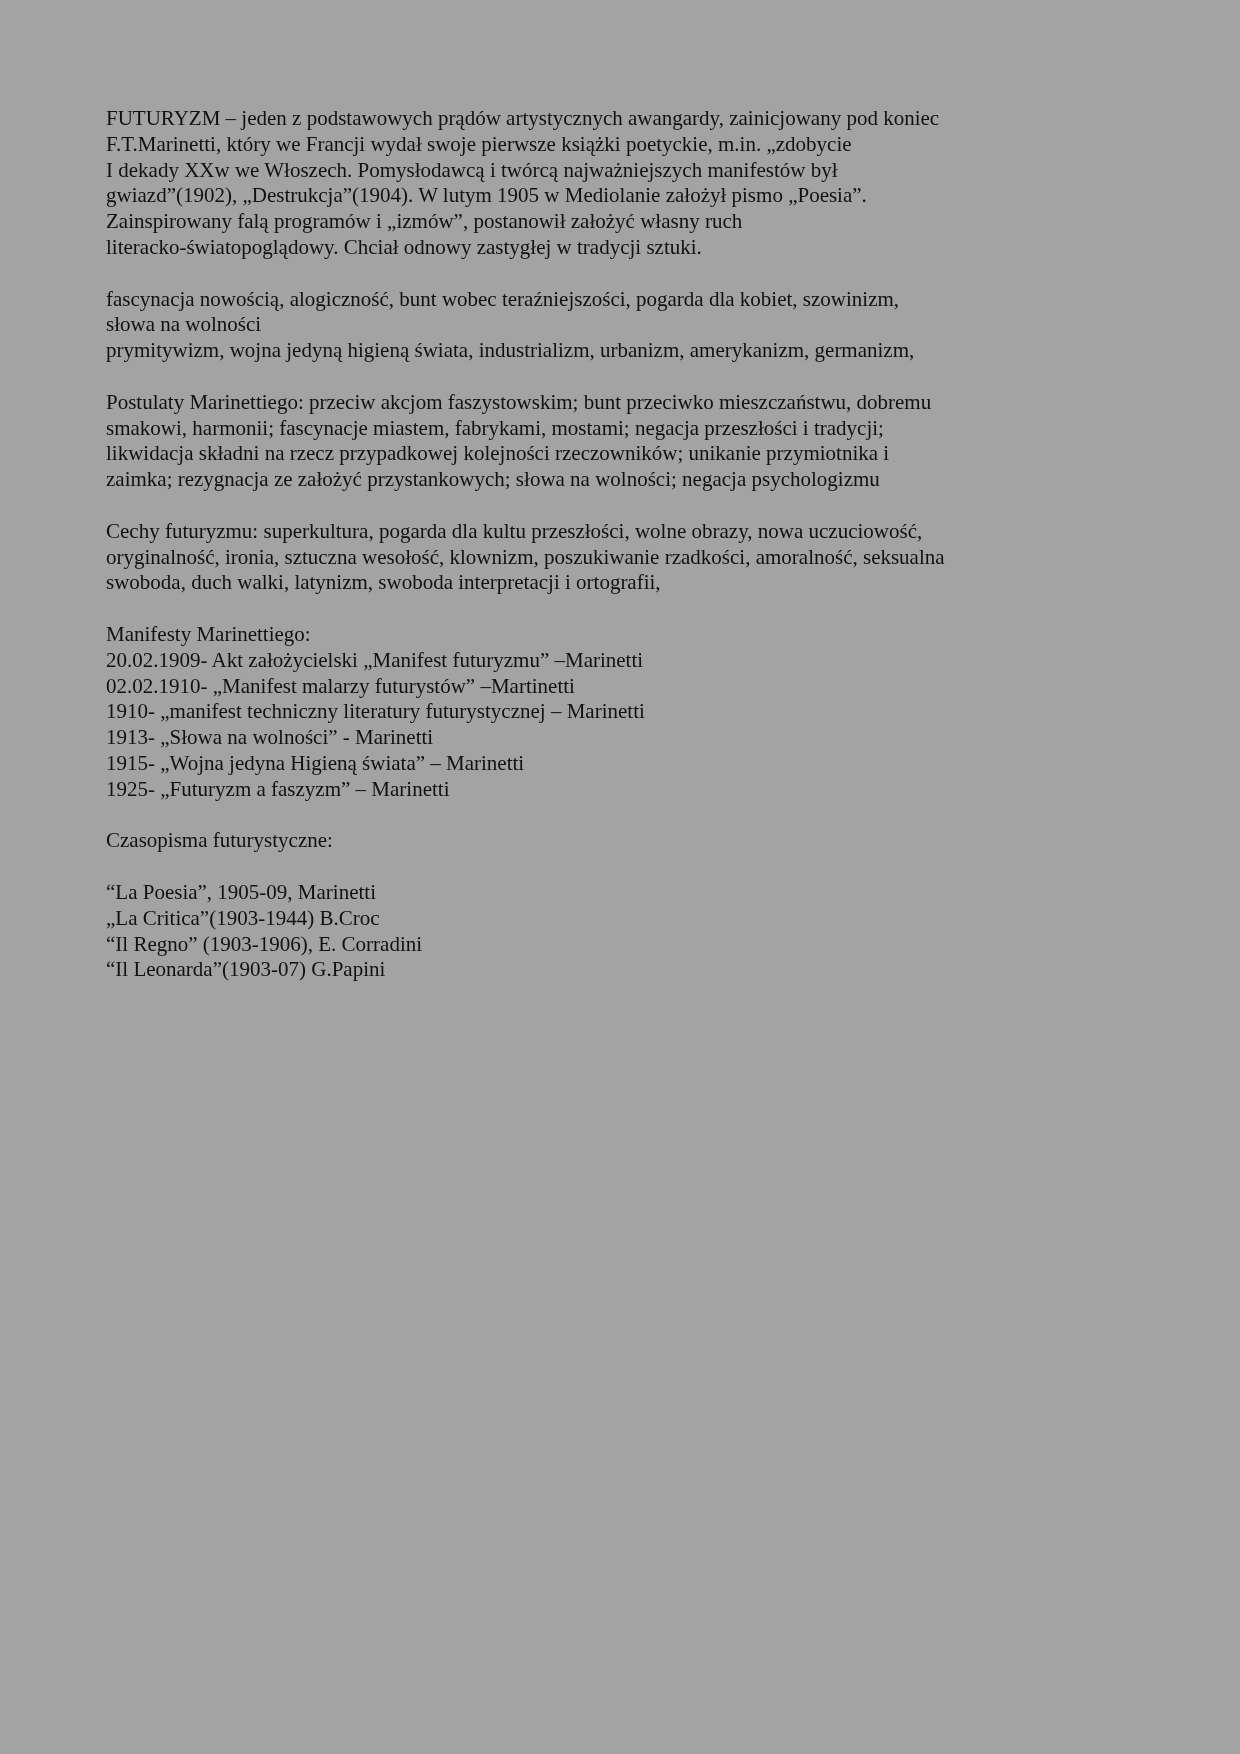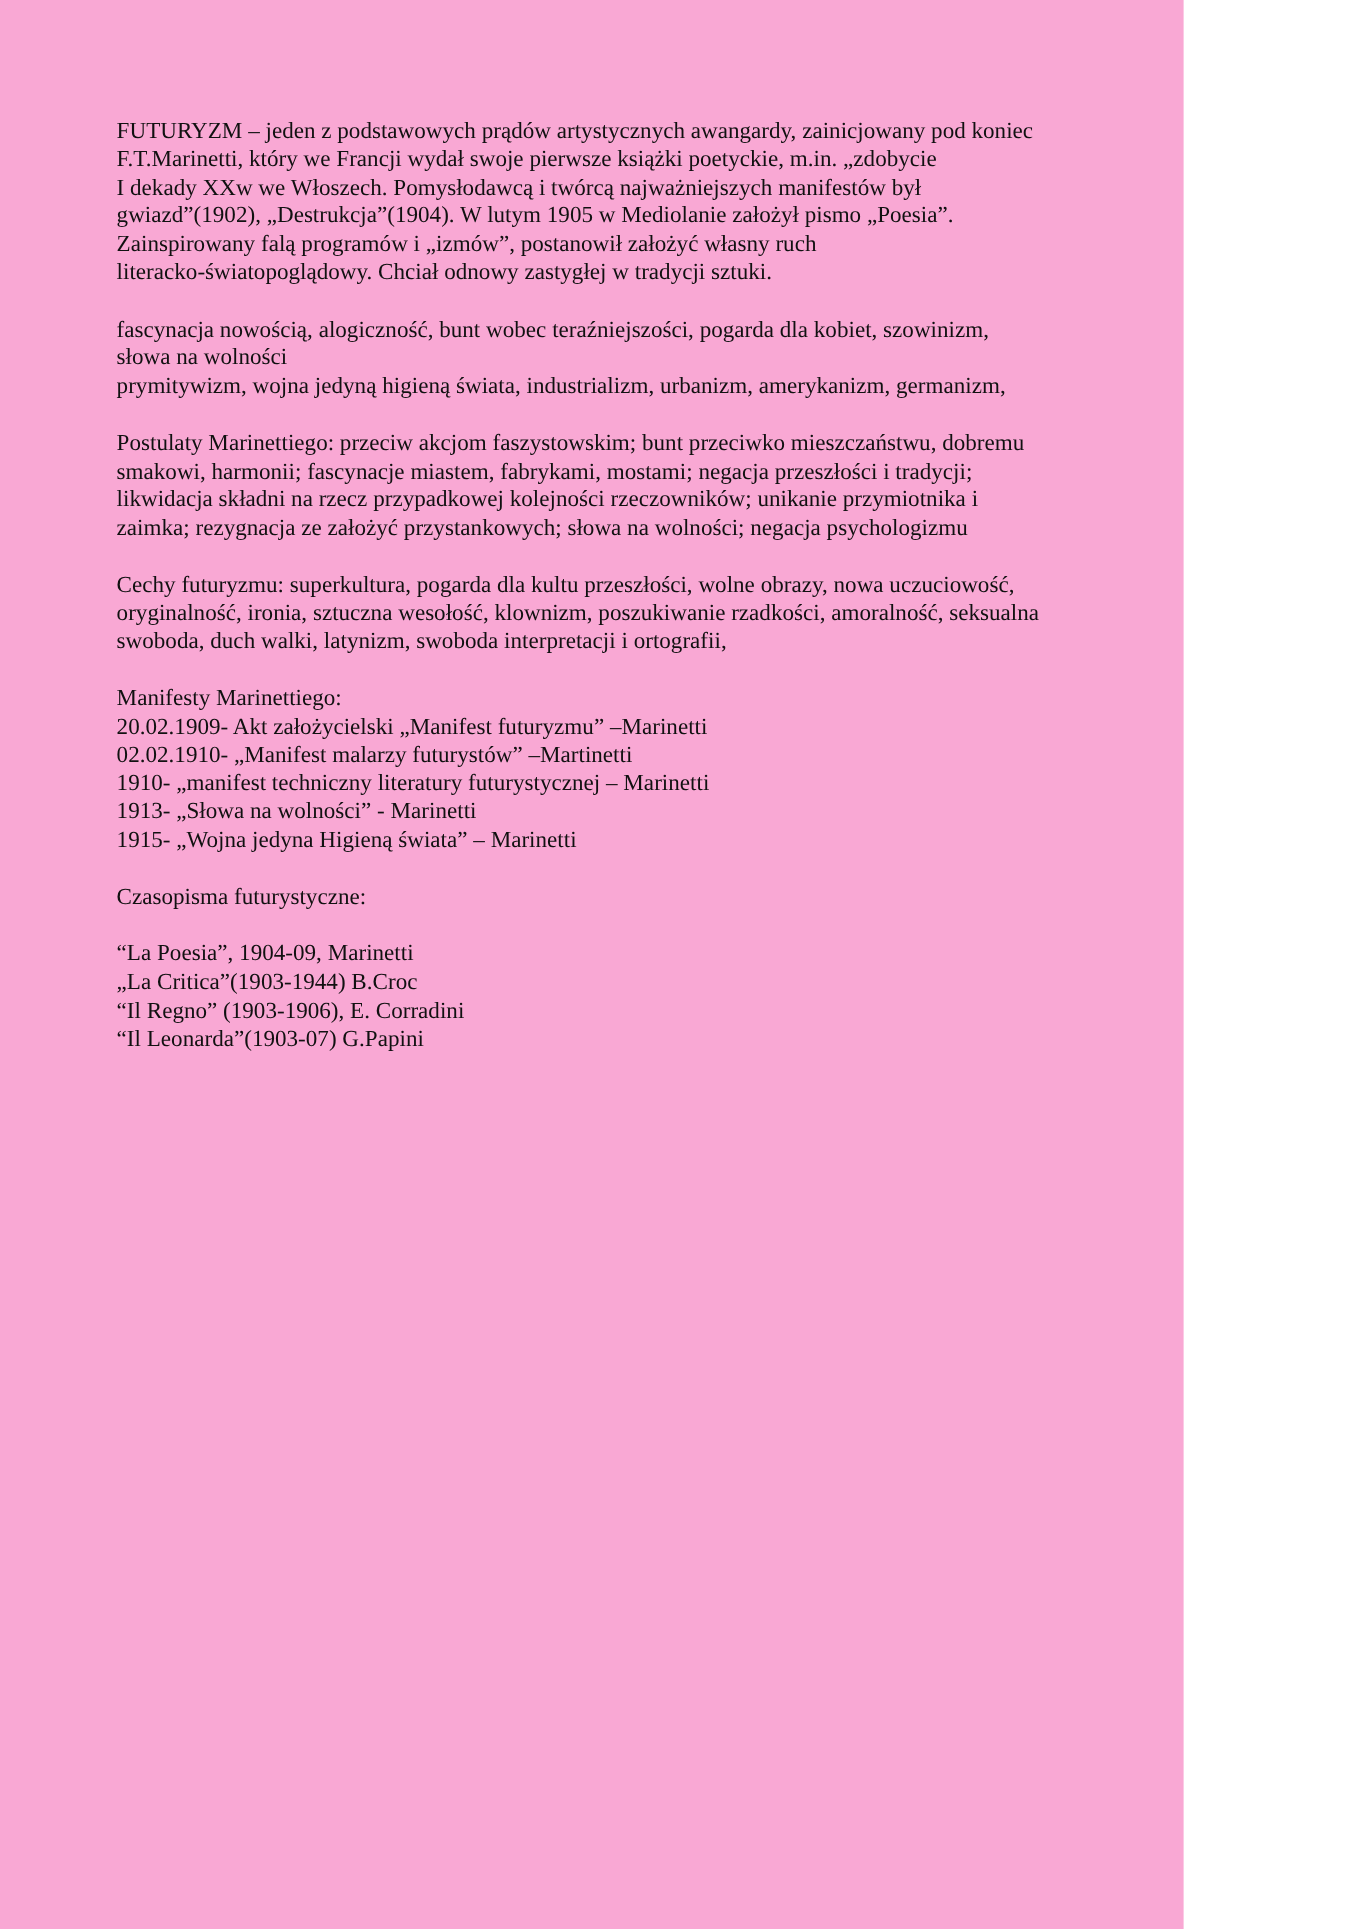--- a/index.html
+++ b/index.html
@@ -10,23 +10,23 @@
     body {
       width: 1240px;
       height: 1754px;
       position: relative;
       overflow: hidden;
     }
     .page {
       position: absolute;
       left: 0;
       top: 0;
-      width: 1076px;
+      width: 1240px;
       height: 1754px;
-      background: #f9a8d4;
+      background: #a3a3a3;
     }
     .content {
       position: absolute;
       left: 106px;
       top: 106px;
       width: 1030px;
       font-family: "Liberation Serif", "DejaVu Serif", serif;
       font-size: 21px;
       line-height: 25.8px;
       color: #111111;
@@ -77,25 +77,26 @@
       <span class="line">swoboda, duch walki, latynizm, swoboda interpretacji i ortografii,</span>
     </div>
 
     <div class="para">
       <span class="line">Manifesty Marinettiego:</span>
       <span class="line">20.02.1909- Akt założycielski „Manifest futuryzmu” –Marinetti</span>
       <span class="line">02.02.1910- „Manifest malarzy futurystów” –Martinetti</span>
       <span class="line">1910- „manifest techniczny literatury futurystycznej – Marinetti</span>
       <span class="line">1913- „Słowa na wolności” - Marinetti</span>
       <span class="line">1915- „Wojna jedyna Higieną świata” – Marinetti</span>
+      <span class="line">1925- „Futuryzm a faszyzm” – Marinetti</span>
     </div>
 
     <div class="para">
       <span class="line">Czasopisma futurystyczne:</span>
       <span class="blank"></span>
-      <span class="line">“La Poesia”, 1904-09, Marinetti</span>
+      <span class="line">“La Poesia”, 1905-09, Marinetti</span>
       <span class="line">„La Critica”(1903-1944) B.Croc</span>
       <span class="line">“Il Regno” (1903-1906), E. Corradini</span>
       <span class="line">“Il Leonarda”(1903-07) G.Papini</span>
     </div>
 
   </div>
 </div>
 
 </body></html>

